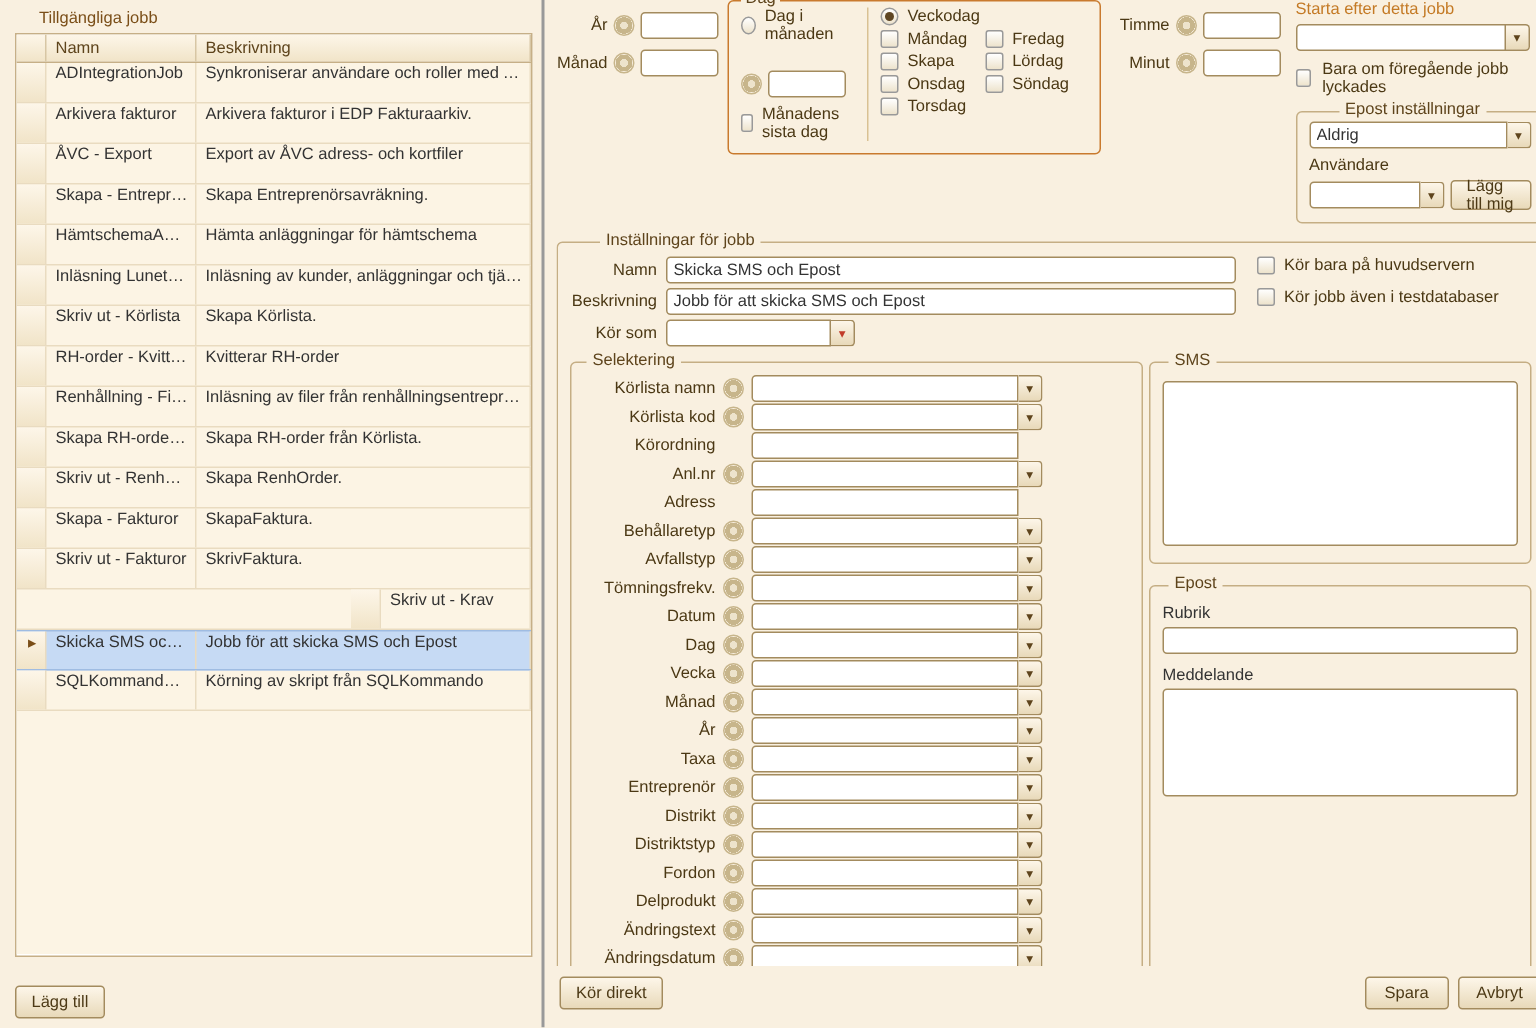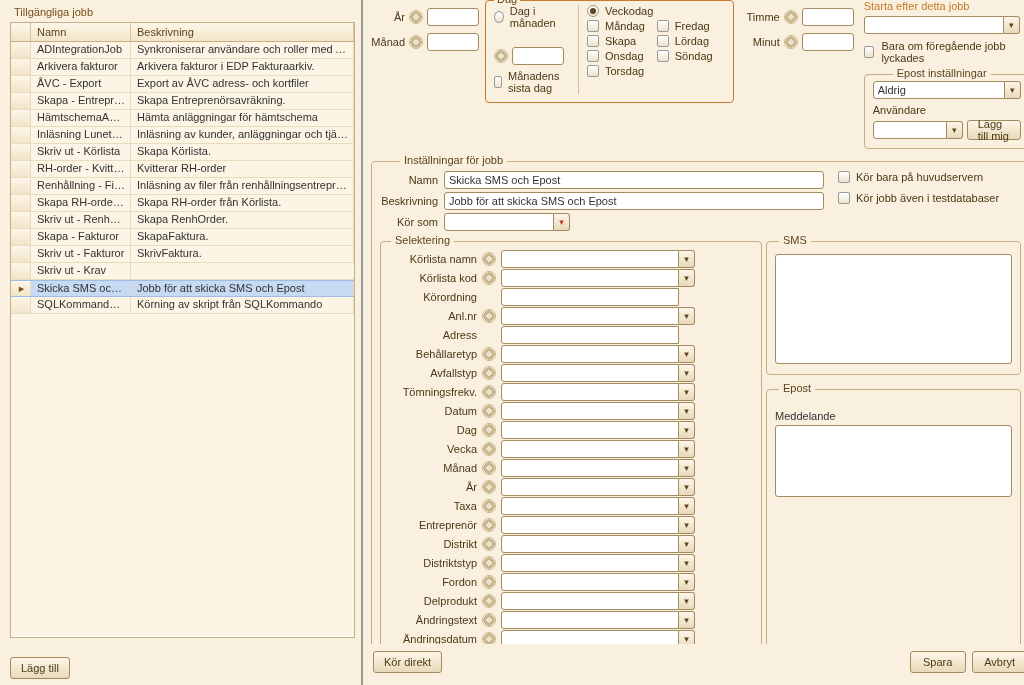--- a/index.html
+++ b/index.html
@@ -1,29 +1,29 @@
 <!DOCTYPE html>
 <html><head>
 <meta charset="utf-8">
 <style>
 * { box-sizing: border-box; }
 html, body { margin:0; padding:0; width:1024px; height:685px; background:#F9F0E0; font-family:Tahoma,Arial,sans-serif; font-size:11px; color:#333; overflow:hidden;}
 .page { display:flex; height:100%; }
 .left-pane { width:363px; height:100%; padding:6px 6px 6px 10px; display:flex; flex-direction:column; border-right:2px solid #999;}
 .right-pane { flex:1; padding:0 6px 6px 8px; display:flex; flex-direction:column; position:relative;}
-.title-small { font-size:11px; color:#7A4E18; margin:0 0 4px 4px;}
+.title-small { font-size:11px; color:#7A4E18; margin:0 0 4px 16px;}
 .grid-wrap { flex:1; border:1px solid #C6AF87; background:#fff; overflow:hidden;}
 .grid-head, .grid-row { display:flex; }
 .grid-head { background:linear-gradient(#FDF6E9,#F1E4C8); border-bottom:1px solid #C6AF87; }
 .grid-head .gh { border-right:1px solid #D7C6A4; padding:3px 6px; font-size:11px; color:#5E441C;}
 .gh-arrow { width:20px; }
 .gh-name { width:100px; }
 .gh-desc { flex:1; }
 .grid-body { height: calc(100% - 20px); overflow:hidden; background:#FCF4E4;}
-.grid-row { border-bottom:1px solid #E9DBC0; height:17px; cursor:pointer;}
+.grid-row { border-bottom:1px solid #E9DBC0; height:27px; cursor:pointer;justify-content:flex-end;}
 .grid-row .gc { border-right:1px solid #E9DBC0; padding:1px 4px 1px 6px; white-space:nowrap; overflow:hidden; text-overflow:ellipsis;}
 .gc-arrow { width:20px; background:linear-gradient(#FDF6E9,#F1E4C8); border-right:1px solid #D7C6A4; text-align:center; color:#7A4E18;}
 .gc-name { width:100px; }
 .gc-desc { flex:1; }
 .grid-row.selected { background:#C6DAF4; border-top:1px solid #9FBCE2; border-bottom:1px solid #9FBCE2;}
 .left-footer { padding-top:19px;}
 .btn { display:inline-flex; align-items:center; justify-content:center; min-width:56px; height:22px; padding:0 10px; border:1px solid #A38B5E; border-radius:3px; background:linear-gradient(#FDF6E9,#E8D9B9); cursor:pointer; color:#4D3A16;}
 .btn.sm { min-width:50px; height:20px;}
 .right-top { display:flex; gap:6px; align-items:flex-start;}
 .fs { border:1px solid #C5AE84; border-radius:4px; padding:6px 8px 8px 8px; position:relative; background:#F9F0E0;}
@@ -491,20 +491,24 @@
 
           </div>
 
           <div class="right-col">
             <div class="big-area">
               <div class="fs-title">SMS</div>
               <textarea class="textarea" style="height: 110px;"></textarea>
             </div>
             <div class="big-area" style="flex:1;">
               <div class="fs-title">Epost</div>
+              <div class="ep-field">
+                <span>Rubrik</span>
+                <input class="txt" style="width: 100%;">
+              </div>
               <div class="ep-field" style="margin-top:8px;">
                 <span>Meddelande</span>
                 <textarea class="textarea" style="height: 72px;"></textarea>
               </div>
             </div>
           </div>
         </div>
       </div>
     </div>
 

